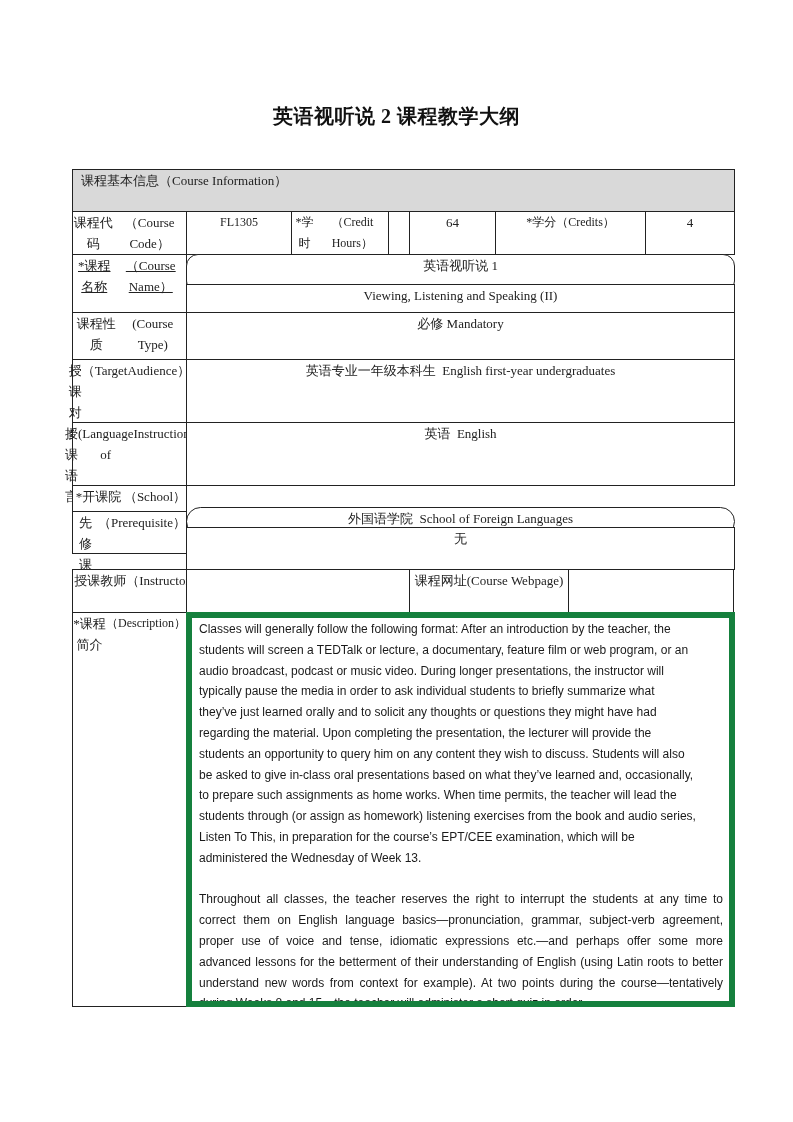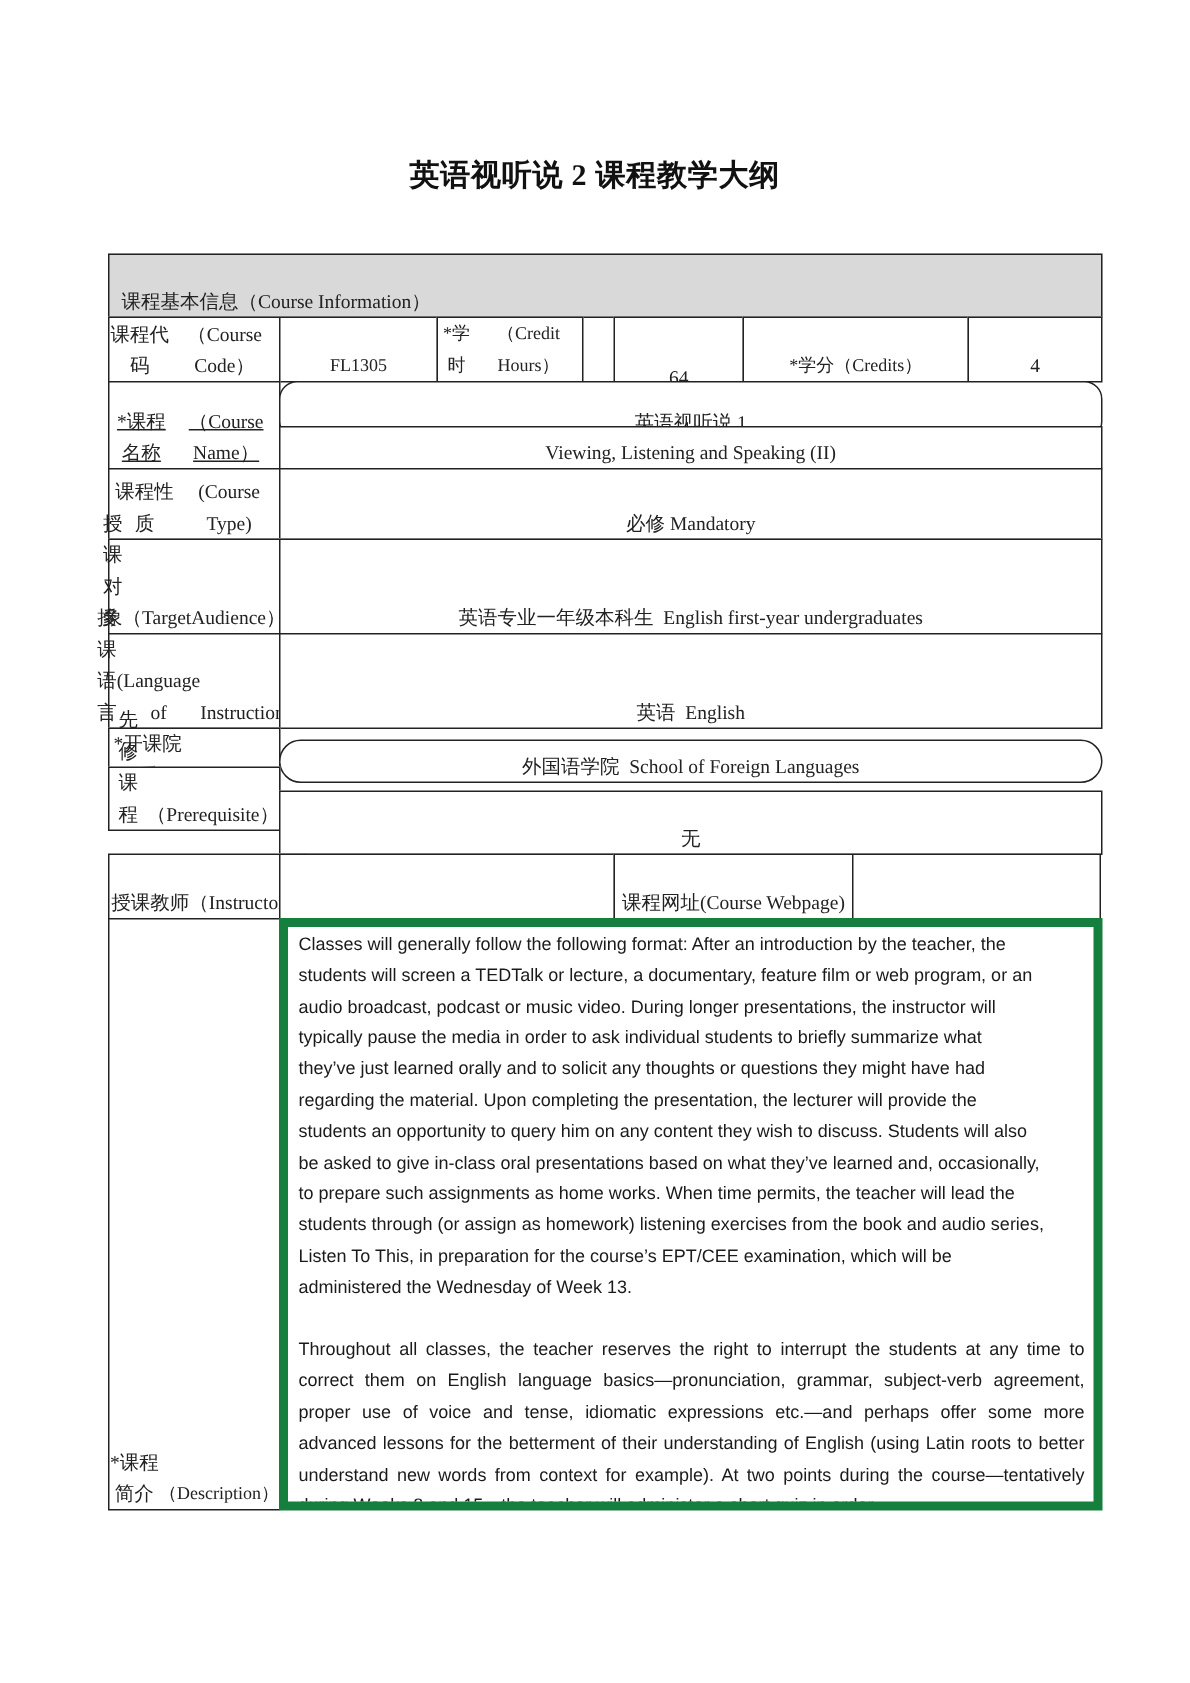--- a/index.html
+++ b/index.html
@@ -22,21 +22,21 @@
       text-align: center;
       font-size: 20px;
       font-weight: bold;
       letter-spacing: 0.5px;
       color: #111;
     }
     .cell {
       position: absolute;
       border: 1px solid #222;
       display: flex;
-      align-items: flex-end;
+      align-items: flex-start;
       justify-content: center;
       text-align: center;
       font-size: 13px;
       line-height: 21px;
       color: #222;
       background: #fff;
     }
     .cell.left { justify-content: flex-start; text-align: left; padding-left: 8px; }
     .hdr { background: #d9d9d9; }
     .lbl { flex-direction: row; }
@@ -124,21 +124,21 @@
     <span>Instruction)</span>
   </div>
   <div class="cell" style="left:186px; top:422px; width:549px; height:64px;">
     <span style="white-space:pre">英语  English</span>
   </div>
 
   <div class="cell lbl" style="left:72px; top:485px; width:115px; height:43px;">
     <span>*开课院系</span>
     <span>（School）</span>
   </div>
-  <div class="cell" style="left:186px; top:493px; width:549px; height:29px;border-radius:18px;">
+  <div class="cell" style="left:186px; top:507px; width:549px; height:29px;border-radius:18px;">
     <span style="white-space:pre">外国语学院  School of Foreign Languages</span>
   </div>
 
   <div class="cell lbl" style="left:72px; top:511px; width:115px; height:43px;">
     <span>先修课程</span>
     <span>（Prerequisite）</span>
   </div>
   <div class="cell" style="left:186px; top:527px; width:549px; height:43px;">
     <span>无</span>
   </div>

